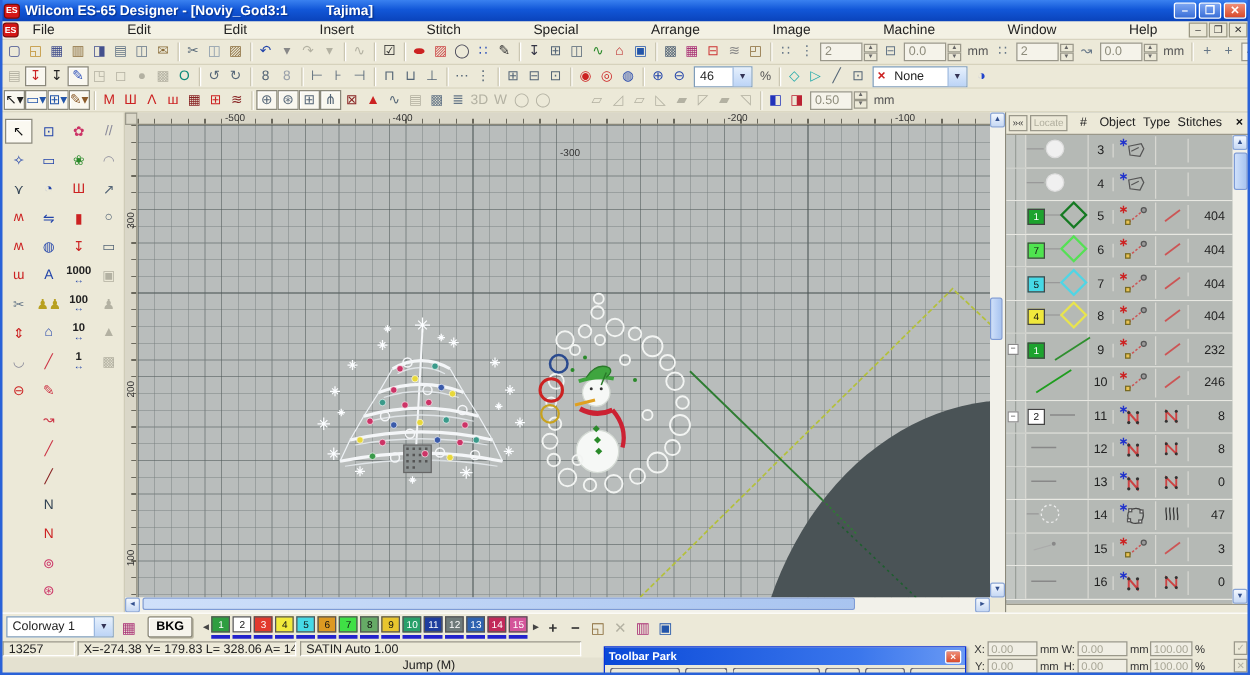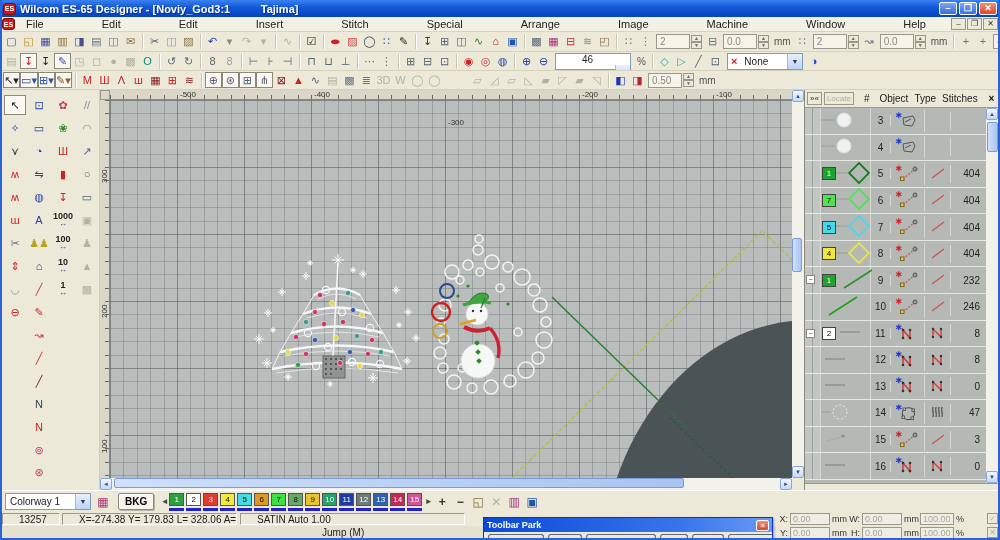--- a/index.html
+++ b/index.html
@@ -88,21 +88,21 @@
 .chipslot{width:16px;margin-right:1px;position:relative;height:18px;flex:0 0 auto;}
 .pchip{width:15px;height:13px;border:1px solid #555;font-size:8px;display:flex;align-items:center;justify-content:center;}
 .pchipu{position:absolute;left:0;bottom:0;width:15px;height:3px;background:#2222cc;}
 .palarr{width:9px;height:16px;font-size:8px;line-height:16px;text-align:center;color:#444;flex:0 0 auto;}
 .palbtn{width:18px;height:17px;display:inline-flex;align-items:center;justify-content:center;font-size:12px;color:#333;flex:0 0 auto;}
 .palbtn.d{color:#b3b1a2;}
 #bkgbtn{height:17px;border:1px solid #8a887a;border-radius:2px;background:#f6f4ec;box-shadow:inset 1px 1px 0 #fff,1px 1px 0 #b8b4a0;padding:0 6px;font-size:10px;font-weight:bold;margin:0 6px;flex:0 0 auto;}
 
 #status1{position:absolute;left:0;top:512px;width:1000px;height:14px;background:#ece9d8;z-index:3;}
 #status2{position:absolute;left:0;top:526px;width:1000px;height:14px;background:#e4e1d0;z-index:3;}
-.scell{position:absolute;top:1px;height:12px;border:1px solid;border-color:#9a988a #fff #fff #9a988a;background:#ece9d8;font-size:10px;padding:0 16px;color:#222;white-space:nowrap;overflow:hidden;}
+.scell{position:absolute;top:1px;height:12px;border:1px solid;border-color:#9a988a #fff #fff #9a988a;background:#ece9d8;font-size:10px;padding:0 4px;color:#222;white-space:nowrap;overflow:hidden;}
 
 #xform{position:absolute;left:776px;top:512px;width:224px;height:28px;z-index:4;background:#ece9d8;font-size:9px;}
 .xrow{position:absolute;left:0;width:224px;height:14px;display:flex;align-items:center;}
 .xlab{width:12px;text-align:right;margin-right:2px;color:#333;}
 .xfield{width:40px;height:12px;border:1px solid #9a988a;background:#f0eee4;color:#a8a696;font-size:9px;padding:0 2px;display:inline-block;line-height:11px;}
 .xunit{width:18px;padding-left:2px;color:#333;}
 .xbtn{position:absolute;right:2px;width:11px;height:11px;border:1px solid #9a988a;background:#ece9d8;color:#b3b1a2;font-size:8px;line-height:9px;text-align:center;}
 
 #park{position:absolute;left:483px;top:517px;width:290px;height:23px;z-index:8;border:1px solid #0831d8;background:#ece9d8;box-shadow:1px 1px 2px rgba(0,0,0,.3);}
 #parktitle{height:14px;background:linear-gradient(90deg,#0a49d8,#3a76ec 70%,#6a9af4);display:flex;align-items:center;color:#fff;font-size:9px;font-weight:bold;padding:0 3px;}
@@ -384,21 +384,21 @@
     <span class="tbtn" style="color: rgb(34, 68, 170);">
       <span>◍</span>
     </span>
     <div class="sep"></div>
     <span class="tbtn" style="color: rgb(34, 68, 170);">
       <span>⊕</span>
     </span>
     <span class="tbtn" style="color: rgb(34, 68, 170);">
       <span>⊖</span>
     </span>
-    <span class="combo" style="width: 76px; flex-direction: column;">
+    <span class="combo" style="width: 47px;">
       <span class="cval" style="color: rgb(34, 34, 34);">46</span>
       <span class="carr" style="margin-left: auto;">▼</span>
     </span>
     <span class="unit">%</span>
     <div class="sep"></div>
     <span class="tbtn" style="color: rgb(34, 170, 170);">
       <span>◇</span>
     </span>
     <span class="tbtn" style="color: rgb(34, 170, 170);">
       <span>▷</span>

